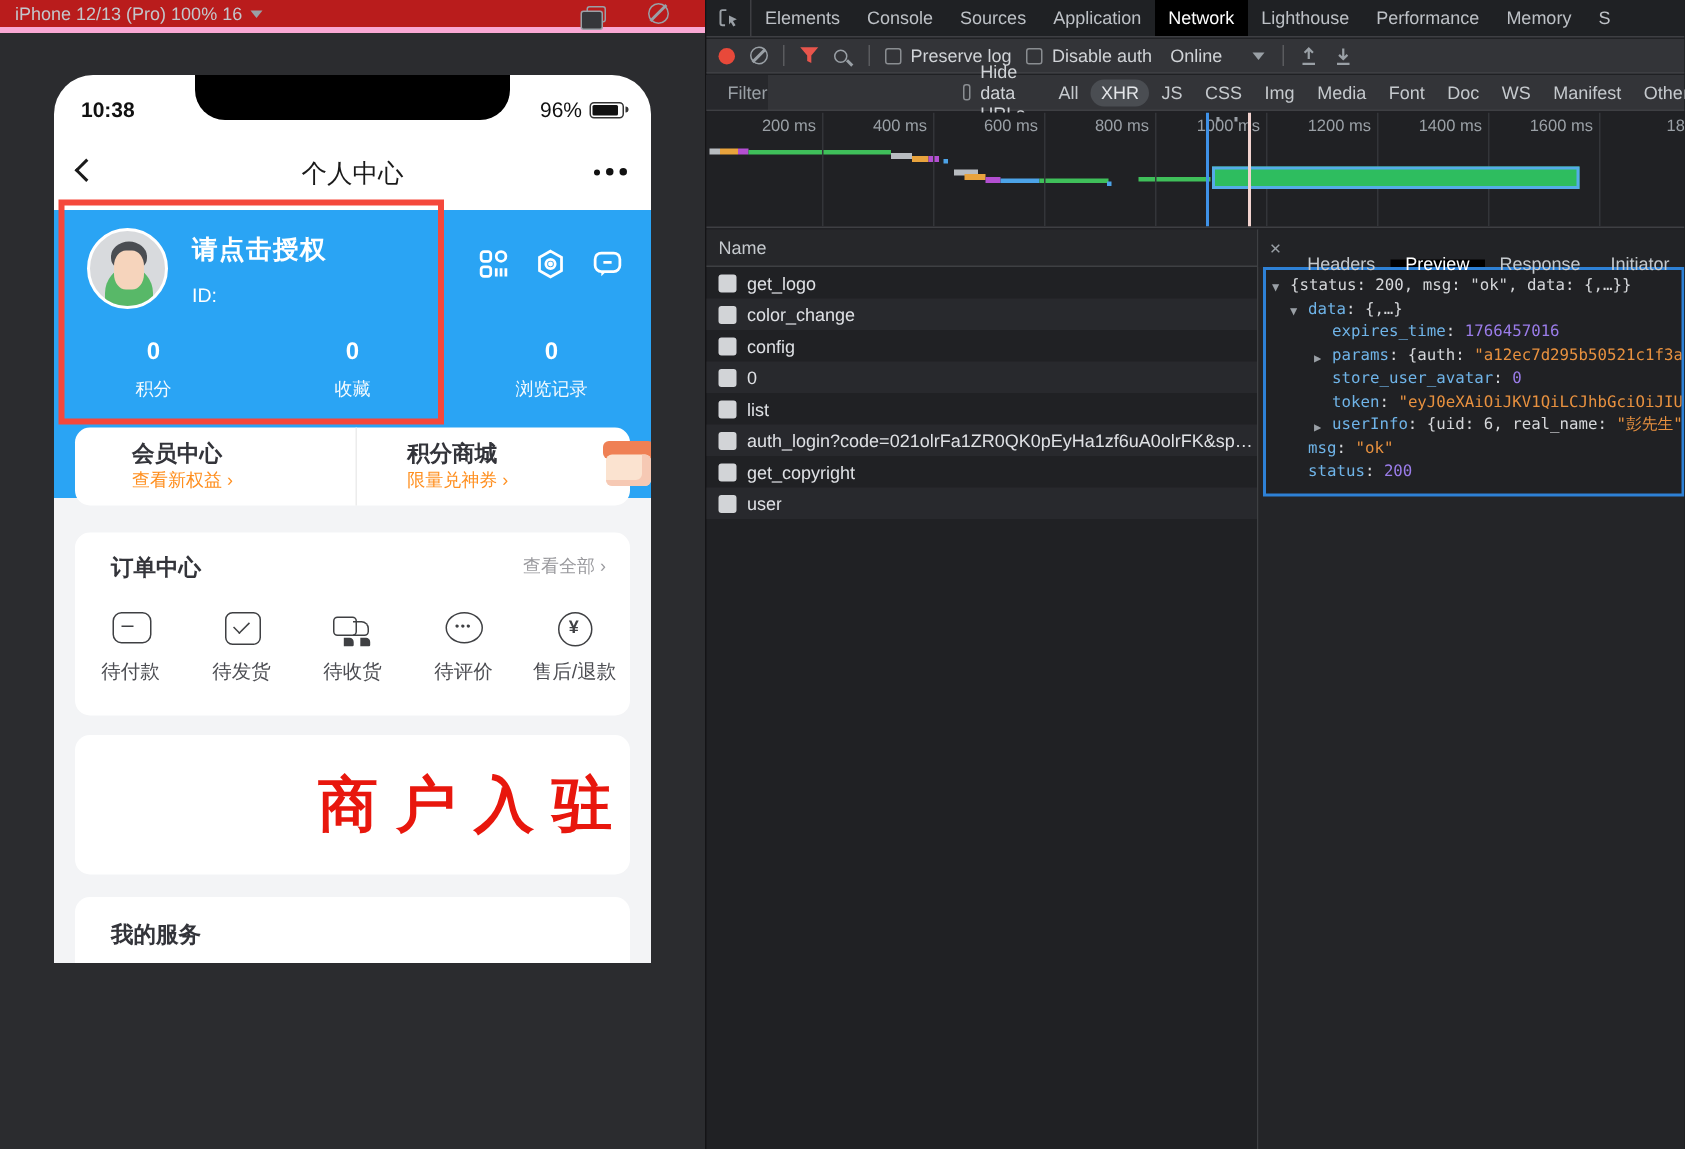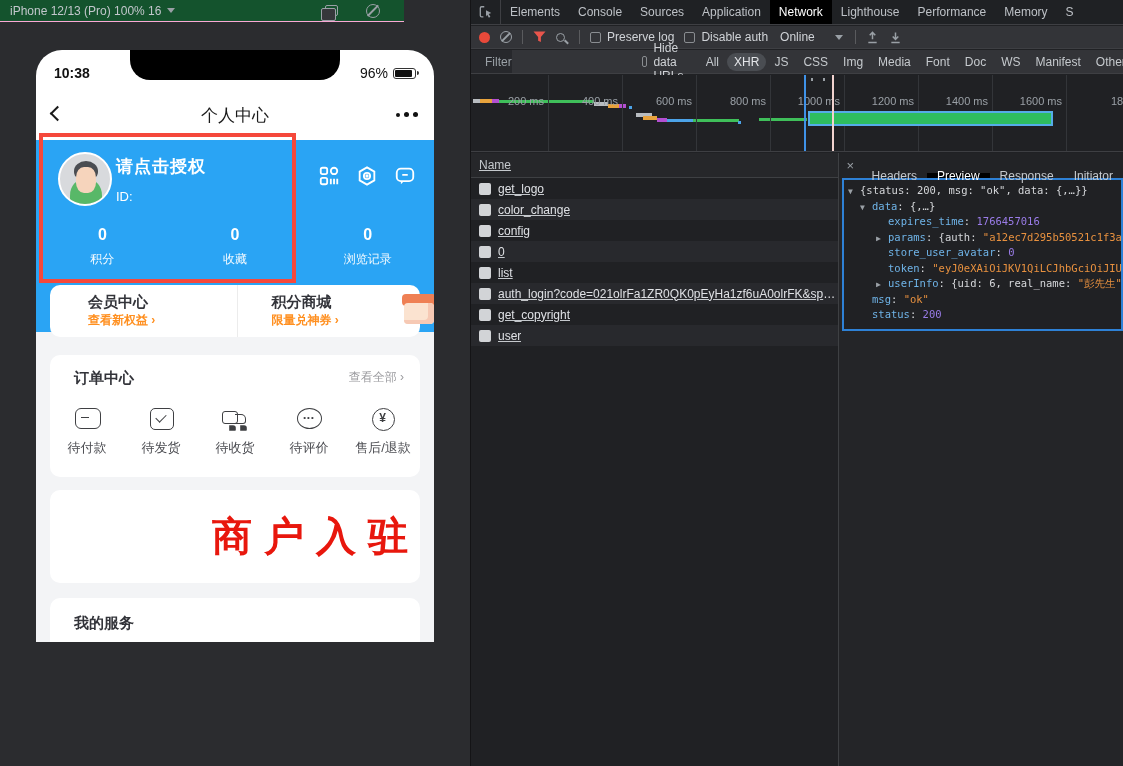--- a/index.html
+++ b/index.html
@@ -2,22 +2,22 @@
 <html><head>
 <meta charset="utf-8">
 <style>
   * { margin:0; padding:0; box-sizing:border-box; }
   html,body { width:1123px; height:766px; overflow:hidden; background:#1a1a1a;
     font-family:"Liberation Sans", sans-serif; }
   .stage { position:relative; width:1123px; height:766px; background:#2b2c2f; }
 
   
   .left-pane { position:absolute; left:0; top:0; width:470px; height:766px; background:#2b2c2f; }
-  .device-toolbar { position:absolute; left:0; top:0; width:404px; height:22px; background:#14532d;
-    border-bottom:1px solid #f9a8d4; display:flex; align-items:center; padding:0 10px; color:#c3c7cc; font-size:12px; }
+  .device-toolbar { position:absolute; left:0; top:0; width:470px; height:22px; background:#b91c1c;
+    border-bottom:4px solid #f9a8d4; display:flex; align-items:center; padding:0 10px; color:#c3c7cc; font-size:12px; }
   .device-toolbar .dt-label { margin-right:4px; }
   .caret-down { width:0; height:0; border-left:4px solid transparent; border-right:4px solid transparent;
     border-top:5px solid #9aa0a6; display:inline-block; margin-left:2px; }
   .dtb-icons { margin-left:auto; display:flex; gap:28px; align-items:center; margin-right:14px; }
   .frames-icon { position:relative; width:13px; height:11px; border:1.5px solid #9aa0a6; border-radius:2px; }
   .frames-icon::after { content:""; position:absolute; left:-5px; top:2px; width:13px; height:11px;
     border:1.5px solid #9aa0a6; border-radius:2px; background:#36373b; }
   .rotate-off-icon { position:relative; width:14px; height:14px; border:1.5px solid #9aa0a6; border-radius:50%; }
   .rotate-off-icon::after { content:""; position:absolute; left:5px; top:-2px; width:1.5px; height:15px;
     background:#9aa0a6; transform:rotate(45deg); }
@@ -43,41 +43,41 @@
 
   
   .blue-block { position:absolute; left:0; top:90px; width:100%; height:192px; background:#2aa4f4; }
   .profile-row { position:absolute; left:22px; top:12px; display:flex; align-items:flex-start; }
   .avatar { width:54px; height:54px; border-radius:50%; background:#d8dadd; border:2px solid #fff;
     position:relative; overflow:hidden; }
   .avatar::before { content:""; position:absolute; left:14px; top:7px; width:24px; height:20px;
     background:#4a4d52; border-radius:50% 50% 46% 46%; }
   .avatar::after { content:""; position:absolute; left:16px; top:13px; width:20px; height:26px;
     background:#f6d4bc; border-radius:40%; box-shadow:0 18px 0 6px #58b868; }
-  .profile-texts { margin-left:4px; padding-top:3px; }
+  .profile-texts { margin-left:16px; padding-top:3px; }
   .profile-name { color:#fff; font-size:17px; font-weight:700; letter-spacing:1px; }
   .profile-id { color:#fff; font-size:13px; margin-top:11px; }
   .card-icons { position:absolute; right:18px; top:25px; display:flex; gap:16px; }
   .card-icons svg { display:block; }
   .stats-row { position:absolute; left:0; top:86px; width:100%; display:flex; }
   .stat { flex:1; text-align:center; color:#fff; }
   .stat-value { font-size:16px; font-weight:700; }
   .stat-label { font-size:12px; margin-top:7px; opacity:.95; }
 
   .highlight-box { position:absolute; left:3px; top:83px; width:257px; height:150px;
     border:4px solid #f5483b; z-index:7; pointer-events:none; }
 
   .phone-body { position:absolute; left:0; top:282px; width:100%; height:434px; background:#f3f4f6; }
 
   .member-card { position:absolute; left:14px; top:235px; width:370px; height:52px; background:#fff;
     border-radius:10px; display:flex; z-index:3; }
   .member-half { flex:1; display:flex; align-items:center; padding-left:38px; position:relative; }
   .member-half + .member-half { border-left:1px solid #ececec; padding-left:34px; }
   .member-title { font-size:15px; font-weight:700; color:#33343a; }
-  .member-sub { font-size:12px; color:#ff8f1f; margin-top:0;font-weight:bold; }
+  .member-sub { font-size:12px; color:#ff8f1f; margin-top:0; }
   .member-ic { position:absolute; right:18px; top:9px; }
   .crown-icon { width:34px; height:30px; background:linear-gradient(160deg,#f8c07c,#ee8c4a);
     clip-path:polygon(8% 92%, 2% 30%, 28% 52%, 50% 12%, 72% 52%, 98% 30%, 92% 92%); }
   .gift-icon { position:relative; width:34px; height:30px; }
   .gift-icon::before { content:""; position:absolute; left:0; top:0; width:34px; height:12px;
     background:#ef8054; border-radius:4px; }
   .gift-icon::after { content:""; position:absolute; left:2px; top:9px; width:30px; height:21px;
     background:#fbe3d0; border-radius:4px; box-shadow:inset -6px -4px 0 #f6c9b4; }
 
   .orders-card { position:absolute; left:14px; top:305px; width:370px; height:122px; background:#fff; border-radius:10px; }
@@ -173,29 +173,29 @@
     border-bottom:1px solid #3e3f43; display:flex; align-items:center; }
   .filter-input { width:168px; height:100%; background:#27282c; color:#9aa0a6; display:flex;
     align-items:center; padding-left:14px; margin-right:130px; }
   .pill { padding:2px 7px; border-radius:9px; color:#c5c9cd; white-space:nowrap; }
   .pill.active { background:#4a4d52; color:#e4e6e9; }
   .pills { display:flex; align-items:center; gap:1px; }
 
   .dt-overview { position:absolute; left:0; top:75px; width:100%; height:77px; background:#202124;
     border-bottom:1px solid #3e3f43; overflow:hidden; }
   .grid-line { position:absolute; top:0; bottom:0; width:1px; background:#333539; }
-  .tick-label { position:absolute; top:20px; font-size:11px; color:#9aa0a6; white-space:nowrap; }
+  .tick-label { position:absolute; top:3px; font-size:11px; color:#9aa0a6; white-space:nowrap; }
   .wf { position:absolute; }
   .vline-blue { position:absolute; left:333px; top:0; bottom:0; width:2px; background:#3f92e8; z-index:3; }
   .vline-pink { position:absolute; left:361px; top:0; bottom:0; width:2px; background:#f2d3cf; z-index:3; }
   .bigbar { position:absolute; left:337px; top:36px; width:245px; height:15px; background:#2ebd5f;
     border:2px solid #55ace8; z-index:2; }
 
   .dt-main { position:absolute; left:0; top:153px; width:100%; bottom:0; display:flex; }
-  .requests-pane { width:368px; border-right:1px solid #3e4043; display:flex; flex-direction:column;text-decoration:underline; }
+  .requests-pane { width:368px; border-right:1px solid #3e4043; display:flex; flex-direction:column; }
   .requests-header { height:25px; background:#26272a; border-bottom:1px solid #3e4043;
     display:flex; align-items:center; padding-left:8px; color:#c5c9cd; }
   .req-row { height:21px; display:flex; align-items:center; padding-left:8px; gap:7px;
     color:#dfe1e5; white-space:nowrap; overflow:hidden; }
   .req-row.alt { background:#28292d; }
   .req-icon { width:12px; height:12px; background:#d2d4d7; border-radius:2px; flex:none; }
   .req-name { overflow:hidden; text-overflow:ellipsis; }
 
   .preview-pane { flex:1; background:#242528; overflow:hidden; }
   .preview-tabs { height:25px; background:#222326; display:flex; align-items:stretch; }

